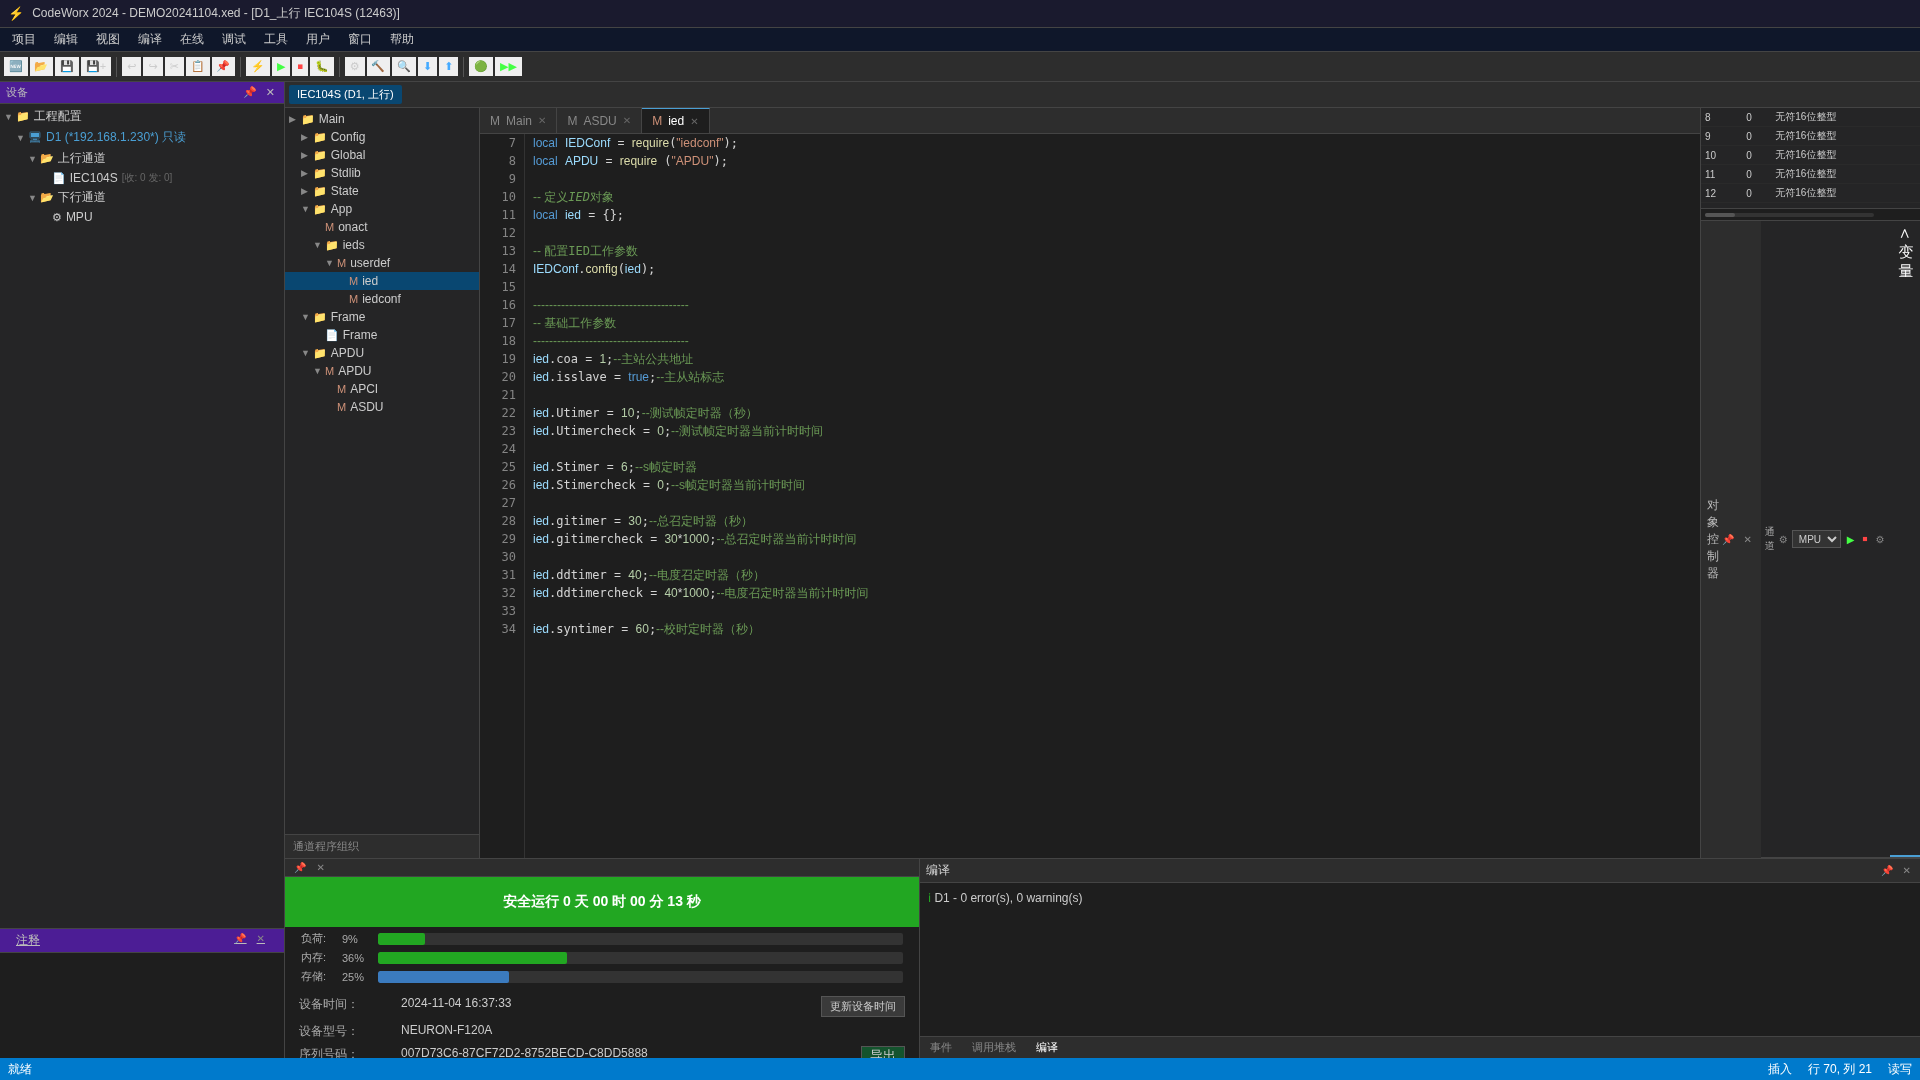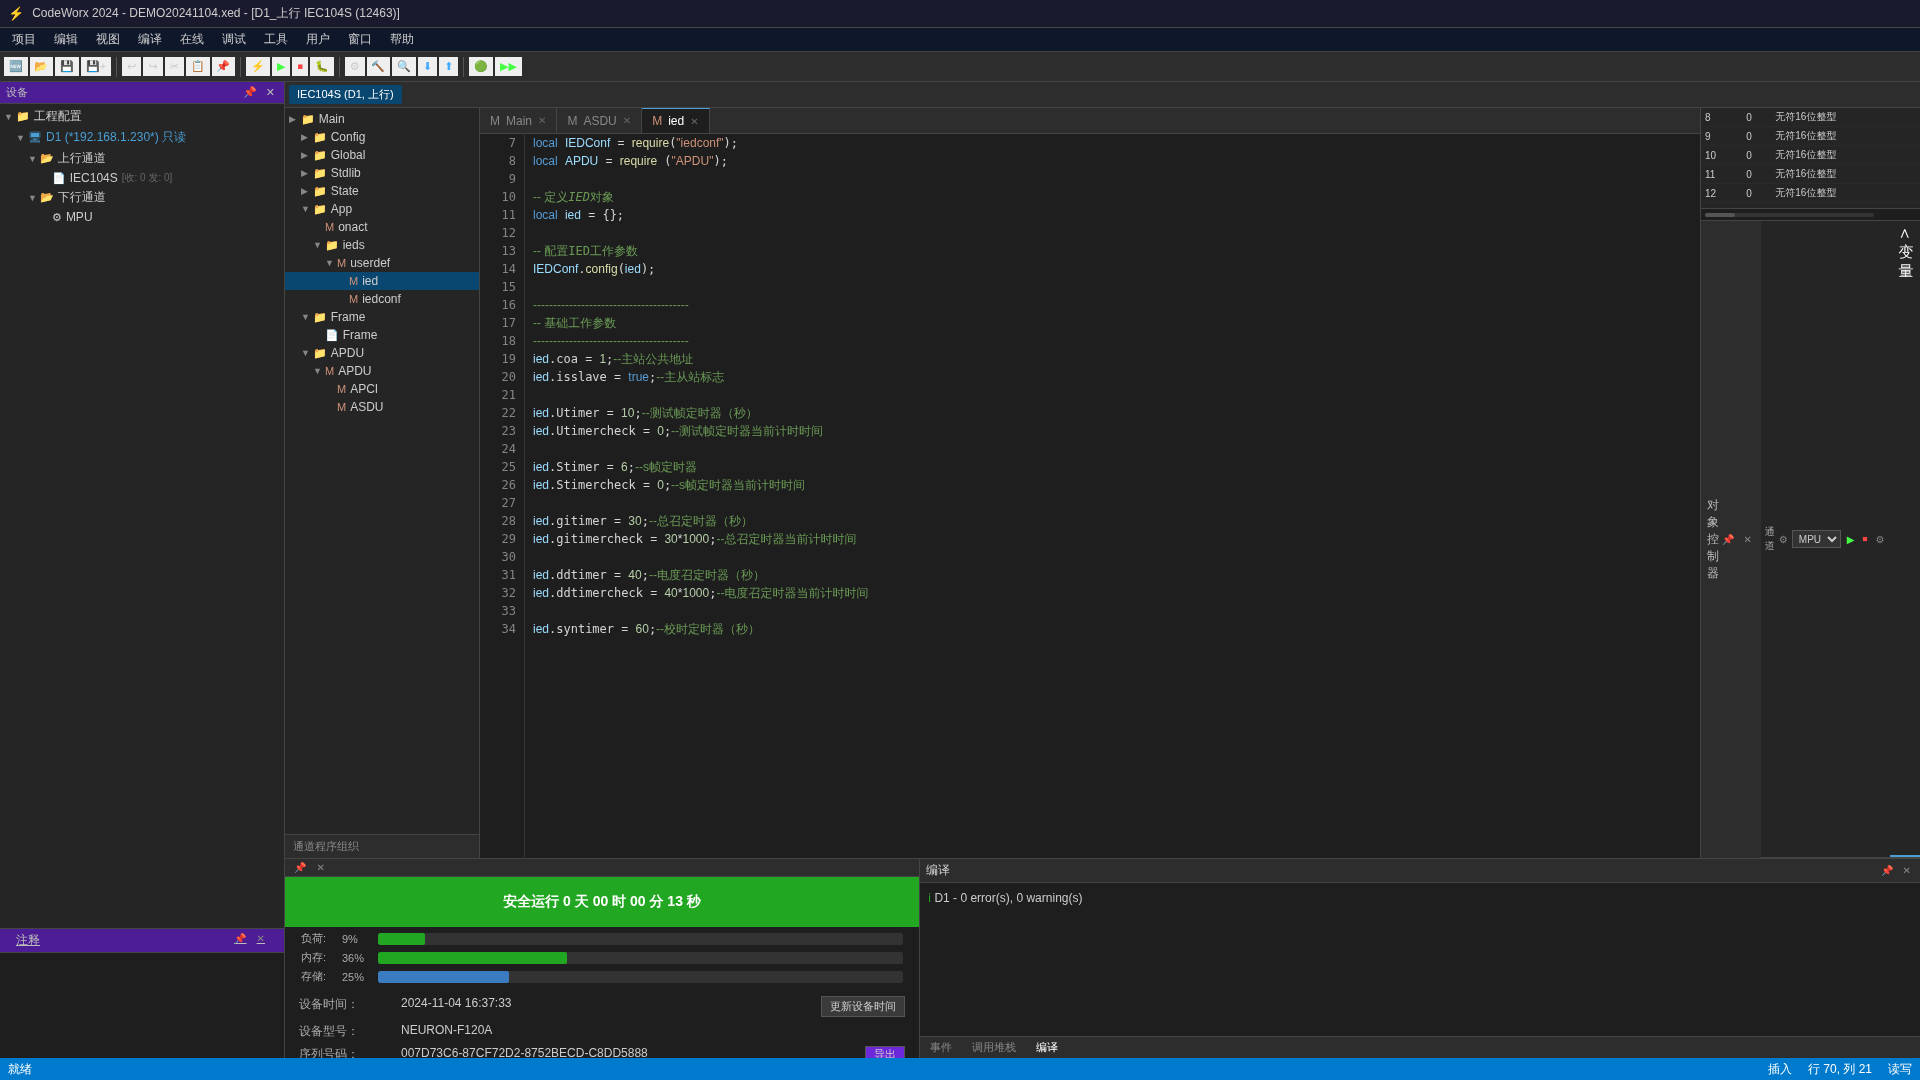--- a/index.html
+++ b/index.html
@@ -105,21 +105,21 @@
     .bar-cpu { background: #22a722; width: 9%; }
     .bar-mem { background: #22a722; width: 36%; }
     .bar-storage { background: #3b7bbf; width: 25%; }
     .device-info { padding: 4px 8px; font-size: 11px; color: #aaa; }
     .device-info table { width: 100%; }
     .device-info td { padding: 2px 4px; vertical-align: top; }
     .device-info .val { color: #ccc; }
     .status-tabs { display: flex; border-top: 1px solid #444; background: #2d2d2d; }
     .status-tab { padding: 3px 10px; font-size: 11px; color: #888; cursor: pointer; }
     .status-tab.active { color: #fff; }
-    .export-btn { background: #6d28d9; border: 1px solid #555; color: #ccc; font-size: 11px; padding: 0 8px; cursor: pointer; }
+    .export-btn { background: #14532d; border: 1px solid #555; color: #ccc; font-size: 13px; padding: 0 8px; cursor: pointer; }
     .update-btn { background: #3a3a3a; border: 1px solid #555; color: #ccc; font-size: 11px; padding: 2px 8px; cursor: pointer; }
 
     
     .compile-panel { flex: 1; background: #1e1e1e; display: flex; flex-direction: column; }
     .compile-header { background: #2d2d2d; border-bottom: 1px solid #444; display: flex; justify-content: space-between; align-items: center; padding: 2px 6px; height: 24px; }
     .compile-content { flex: 1; padding: 6px 8px; font-size: 11px; color: #ccc; overflow-y: auto; }
     .compile-success { color: #22a722; font-size: 12px; }
     .compile-tabs { display: flex; border-top: 1px solid #444; background: #2d2d2d; }
     .compile-tab { padding: 3px 10px; font-size: 11px; color: #888; cursor: pointer; }
     .compile-tab.active { color: #fff; }

